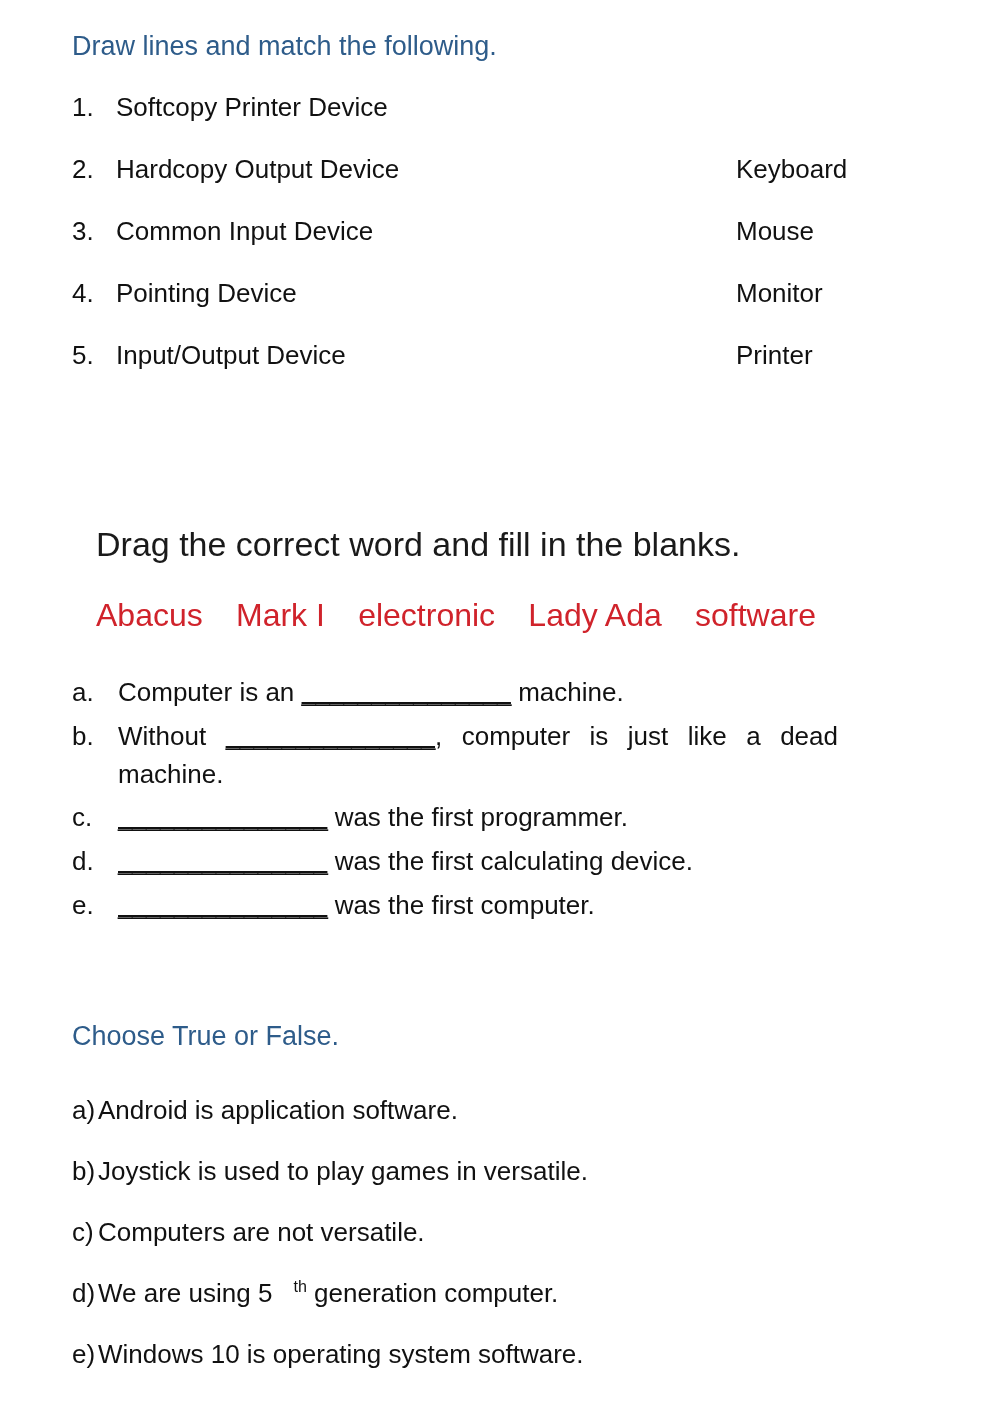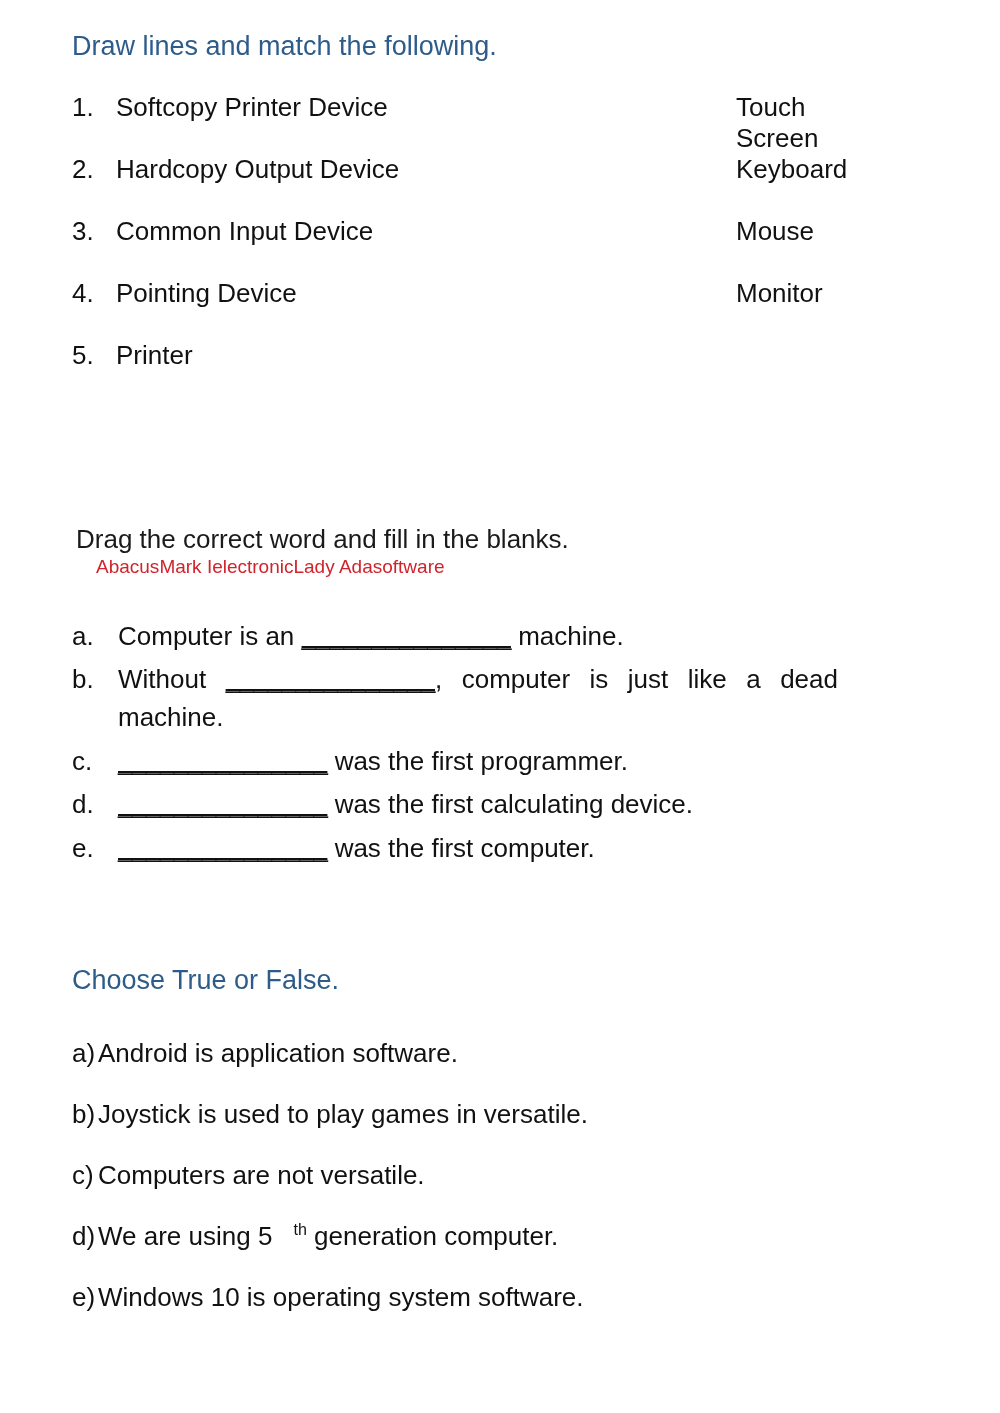--- a/index.html
+++ b/index.html
@@ -27,23 +27,23 @@
   
   .heading-blue {
     color: #2e5c8a;
     font-size: 27px;
     line-height: 1.2;
     padding-left: 72px;
     font-weight: 400;
   }
   .heading-black {
     color: #1a1a1a;
-    font-size: 26px;
+    font-size: 34px;
     line-height: 1.2;
-    padding-left: 76px;
+    padding-left: 96px;
     font-weight: 400;
   }
 
   #sec-match-heading { padding-top: 30px; }
 
   
   .match-block {
     margin-top: 30px;
     padding-left: 72px;
     padding-right: 40px;
@@ -65,24 +65,26 @@
     width: 620px;
   }
   .match-right {
     flex: 1 1 auto;
   }
 
   
   #sec-drag-heading { margin-top: 122px; }
 
   .wordbank {
+    margin-top: 32px;
     padding-left: 96px;
     padding-right: 80px;
     display: flex;
-    font-size: 19px;
+    justify-content: space-between;
+    font-size: 32px;
     color: #d0232b;
   }
   .wordbank .word {
     white-space: nowrap;
   }
 
   .blanks-block {
     margin-top: 40px;
     padding-left: 72px;
     padding-right: 58px;
@@ -146,21 +148,20 @@
 
 <div class="page">
 
   <div class="heading-blue" id="sec-match-heading">Draw lines and match the following.</div>
 
   <div class="match-block">
 
     <div class="match-row">
       <span class="match-num">1.</span>
       <span class="match-left">Softcopy Printer Device</span>
-      <span class="match-right">Touch Screen</span>
     </div>
 
     <div class="match-row">
       <span class="match-num">2.</span>
       <span class="match-left">Hardcopy Output Device</span>
       <span class="match-right">Keyboard</span>
     </div>
 
     <div class="match-row">
       <span class="match-num">3.</span>
@@ -169,20 +170,21 @@
     </div>
 
     <div class="match-row">
       <span class="match-num">4.</span>
       <span class="match-left">Pointing Device</span>
       <span class="match-right">Monitor</span>
     </div>
 
     <div class="match-row">
       <span class="match-num">5.</span>
+      <span class="match-left">Input/Output Device</span>
       <span class="match-right">Printer</span>
     </div>
 
   </div>
 
   <div class="heading-black" id="sec-drag-heading">Drag the correct word and fill in the blanks.</div>
 
   <div class="wordbank">
     <span class="word">Abacus</span>
     <span class="word">Mark I</span>

